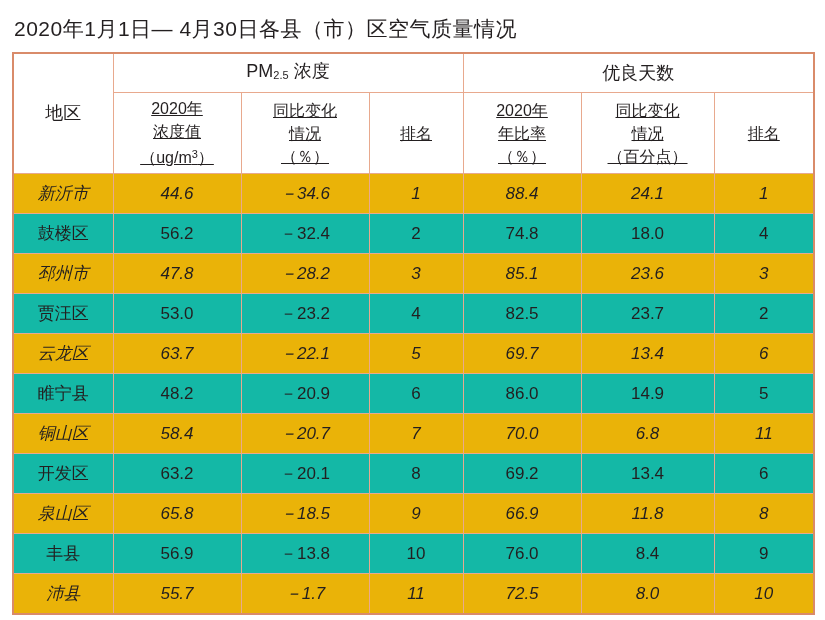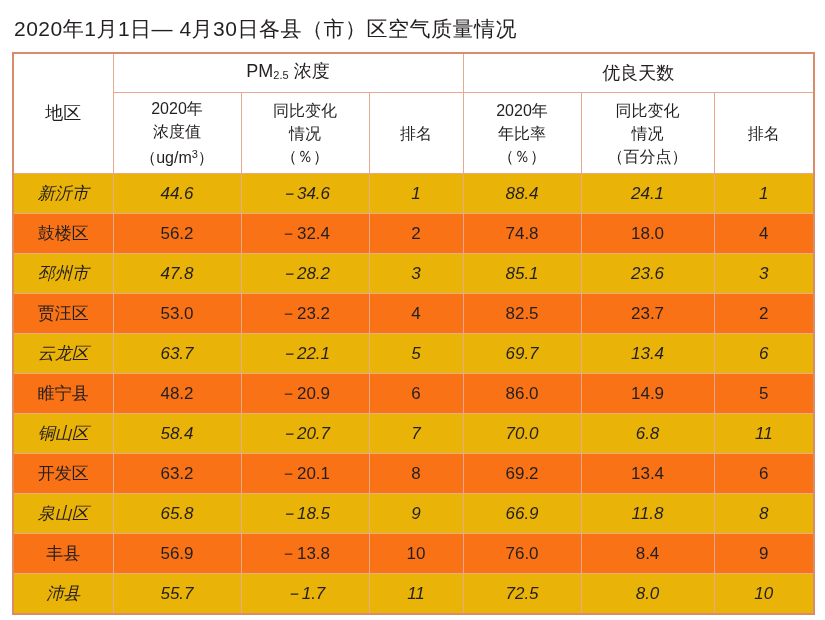--- a/index.html
+++ b/index.html
@@ -52,37 +52,38 @@
     line-height: 23px;
   }
   .grp-head {
     height: 36px;
     font-size: 18px;
   }
   .sub-head {
     height: 76px;
     font-size: 16px;
     padding: 2px 4px;
+    text-decoration: underline;
   }
   .region-head {
     font-size: 18px;
   }
   .sub-head .l {
     display: block;
   }
   tbody td {
     height: 37px;
     font-size: 17px;
   }
   tbody tr.odd td {
     background: #eab308;
     font-style: italic;
   }
   tbody tr.even td {
-    background: #f97316;
+    background: #14b8a6;
     margin-left: 41px;
   }
   tbody td.region {
     font-size: 17px;
   }
   sub {
     font-size: 11px;
     vertical-align: -2px;
   }
   sup {

